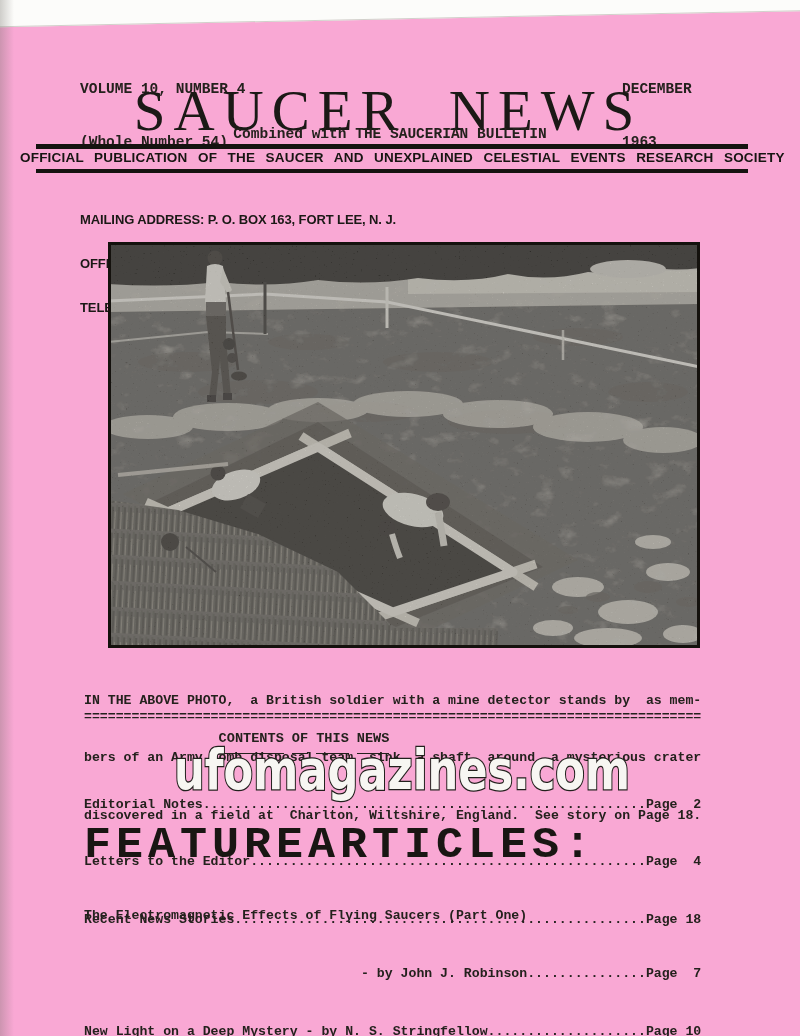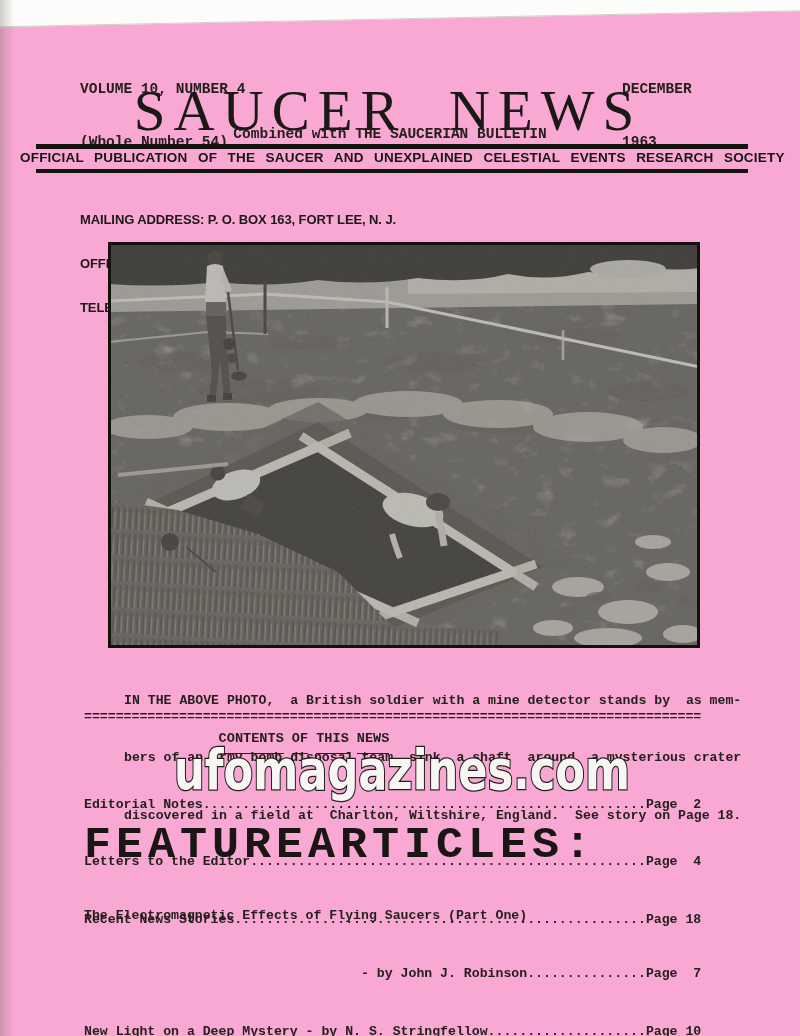--- a/index.html
+++ b/index.html
@@ -26,21 +26,21 @@
   .rule-bottom{top:168.5px;}
   .banner{position:absolute;left:20px;width:712px;top:150px;text-align:center;
         font-size:13.5px;font-weight:700;letter-spacing:.2px;word-spacing:6.5px;
         white-space:nowrap;color:#171512;}
   .contact{position:absolute;left:80px;top:183px;font-size:13px;font-weight:700;
         line-height:14.8px;letter-spacing:-.1px;white-space:pre;color:#1b1916;}
   .editor{position:absolute;left:576px;top:184px;font-size:13px;font-weight:700;
         line-height:16px;color:#1b1916;}
   .photo{position:absolute;left:108px;top:242px;width:592px;height:406px;background:#a39e94;}
   .photo svg{display:block;}
-  .caption{position:absolute;left:84px;top:652px;margin-left:40px;}
+  .caption{position:absolute;left:84px;top:652px;}
   .sep{position:absolute;left:84px;top:707px;letter-spacing:0;}
   .contents-heading{position:absolute;left:84px;width:440px;top:731px;text-align:center;
         font-family:"Liberation Mono","DejaVu Sans Mono",monospace;font-size:13.6px;
         font-weight:700;color:#24211d;}
   .cword{border-bottom:1.7px solid #24211d;padding-bottom:7px;margin:0 4px;}
   .contents{position:absolute;left:84px;top:756px;}
   .watermark{position:absolute;left:166px;top:740px;z-index:8;}
   .feat-heading{position:absolute;left:84px;top:824px;display:flex;
         font-family:"Liberation Mono","DejaVu Sans Mono",monospace;font-size:45px;
         line-height:44px;font-weight:700;letter-spacing:5px;color:#191613;}

